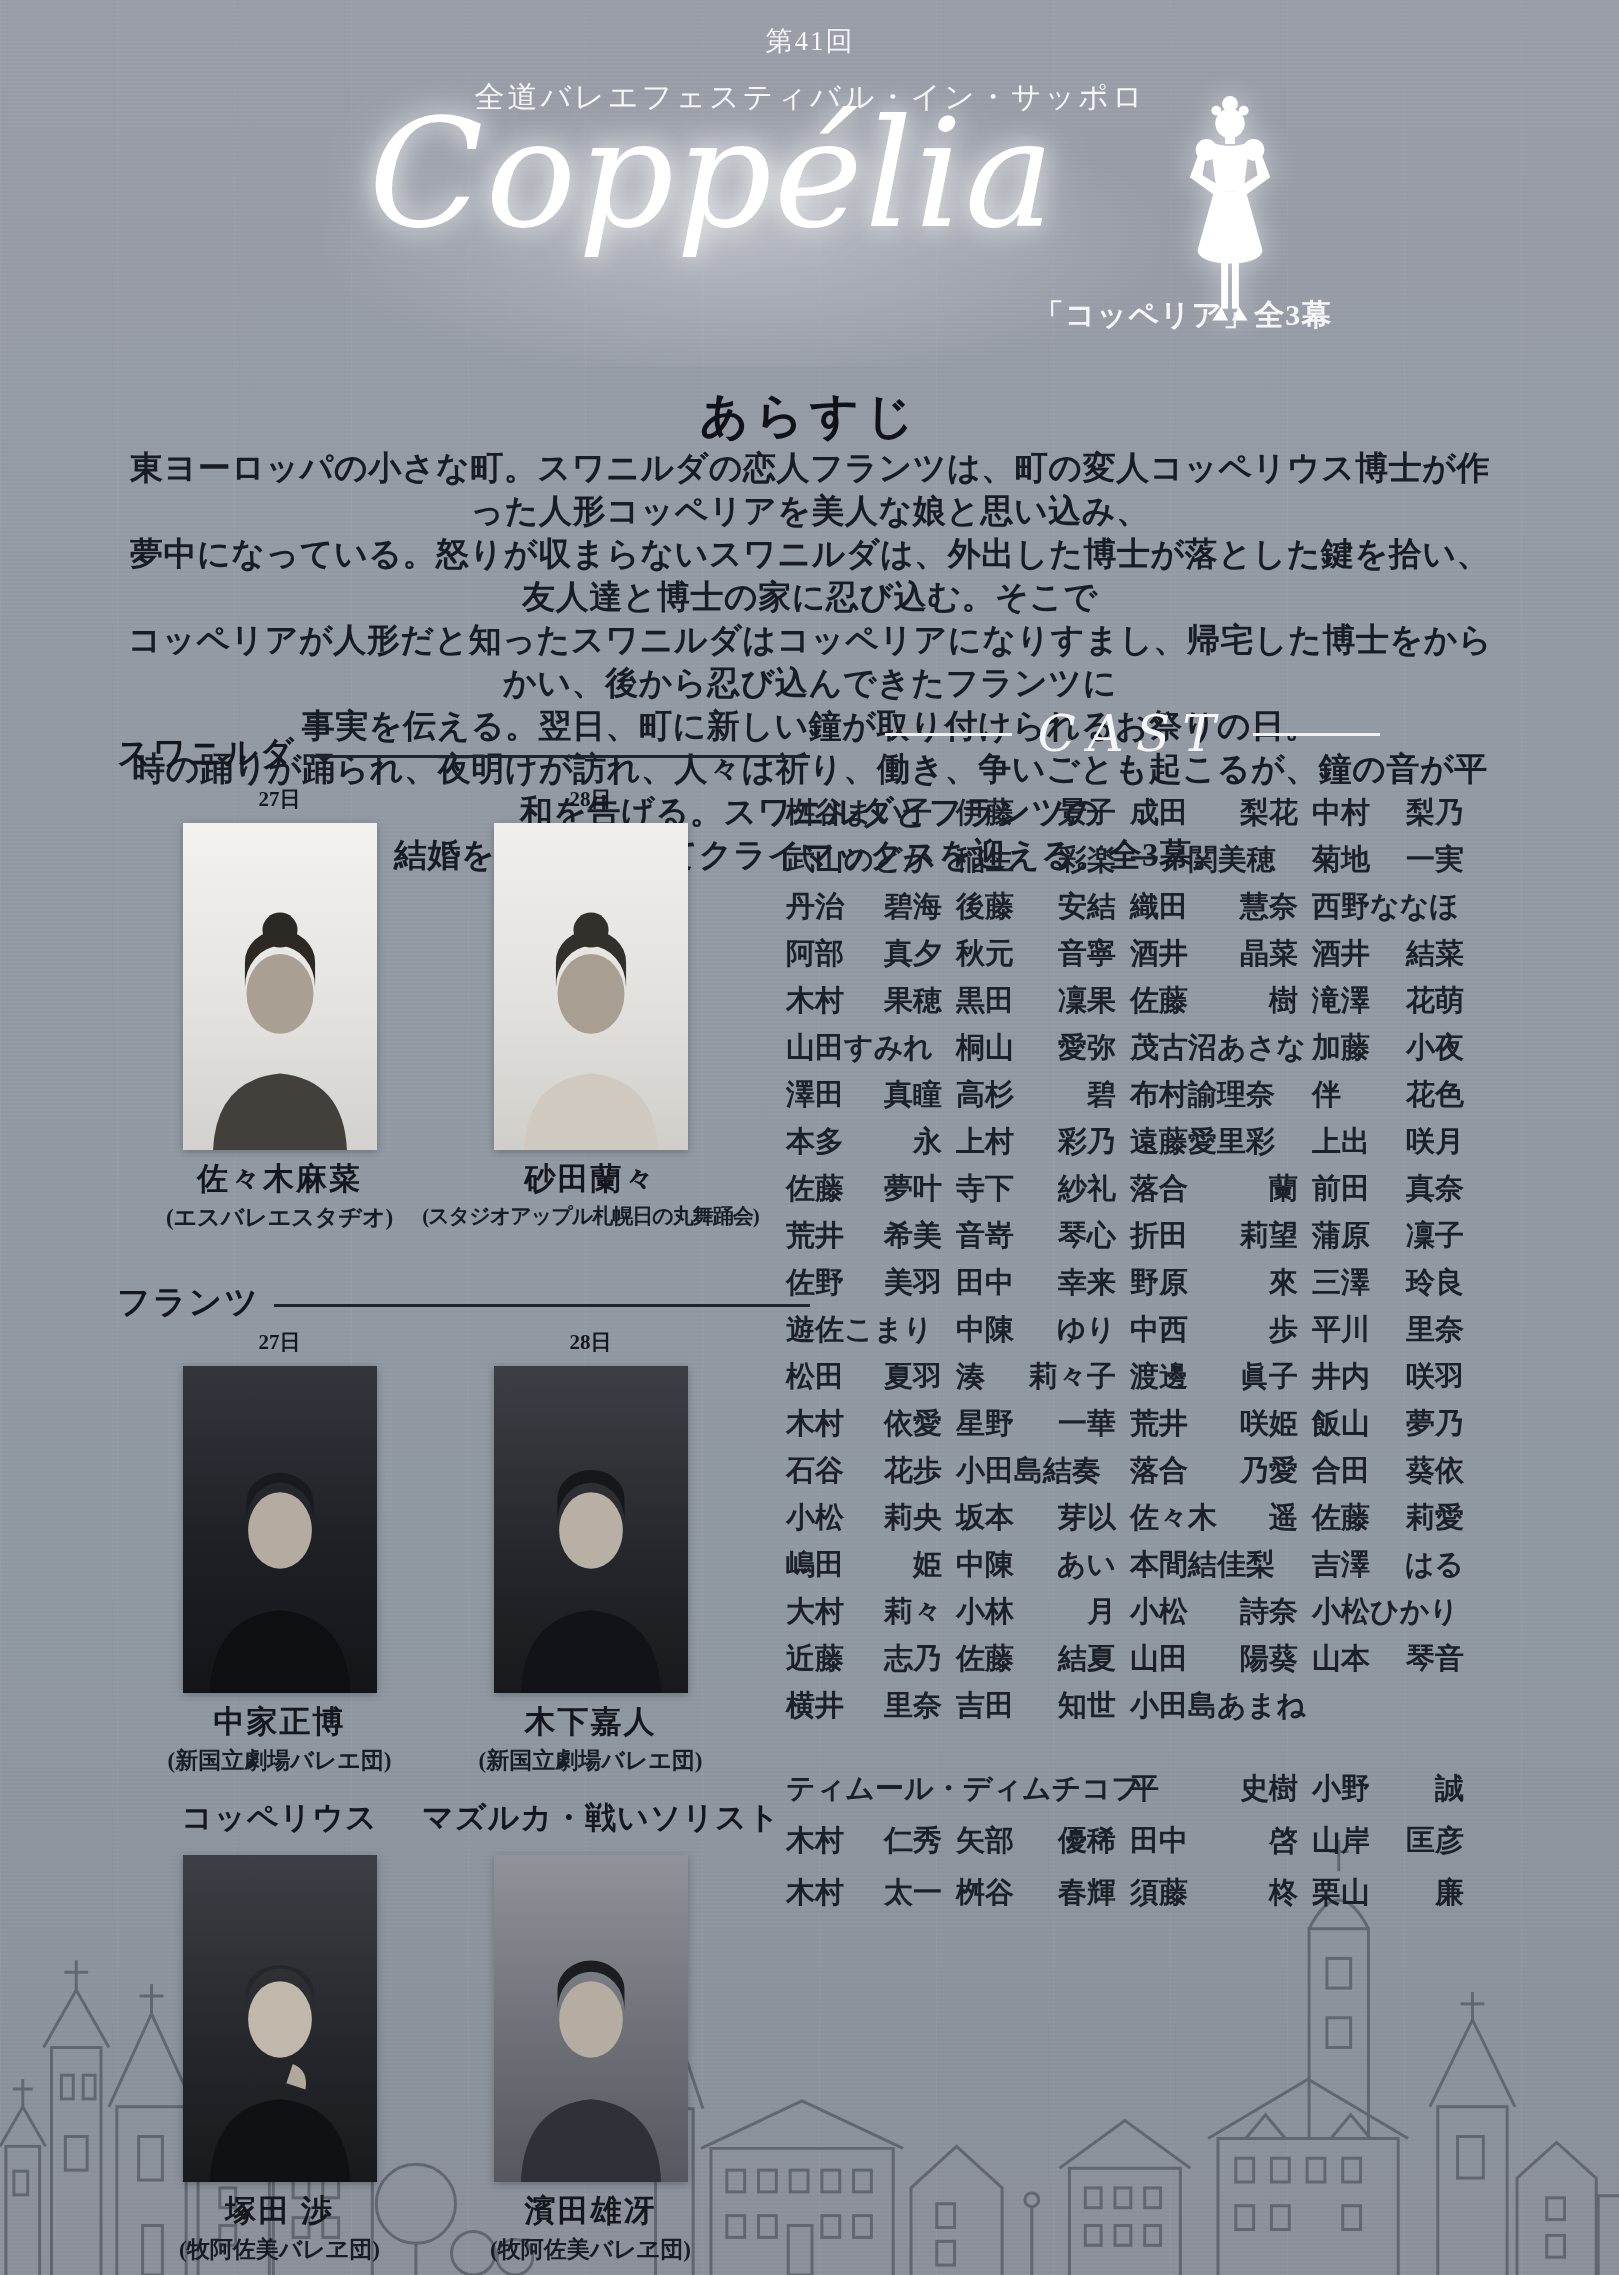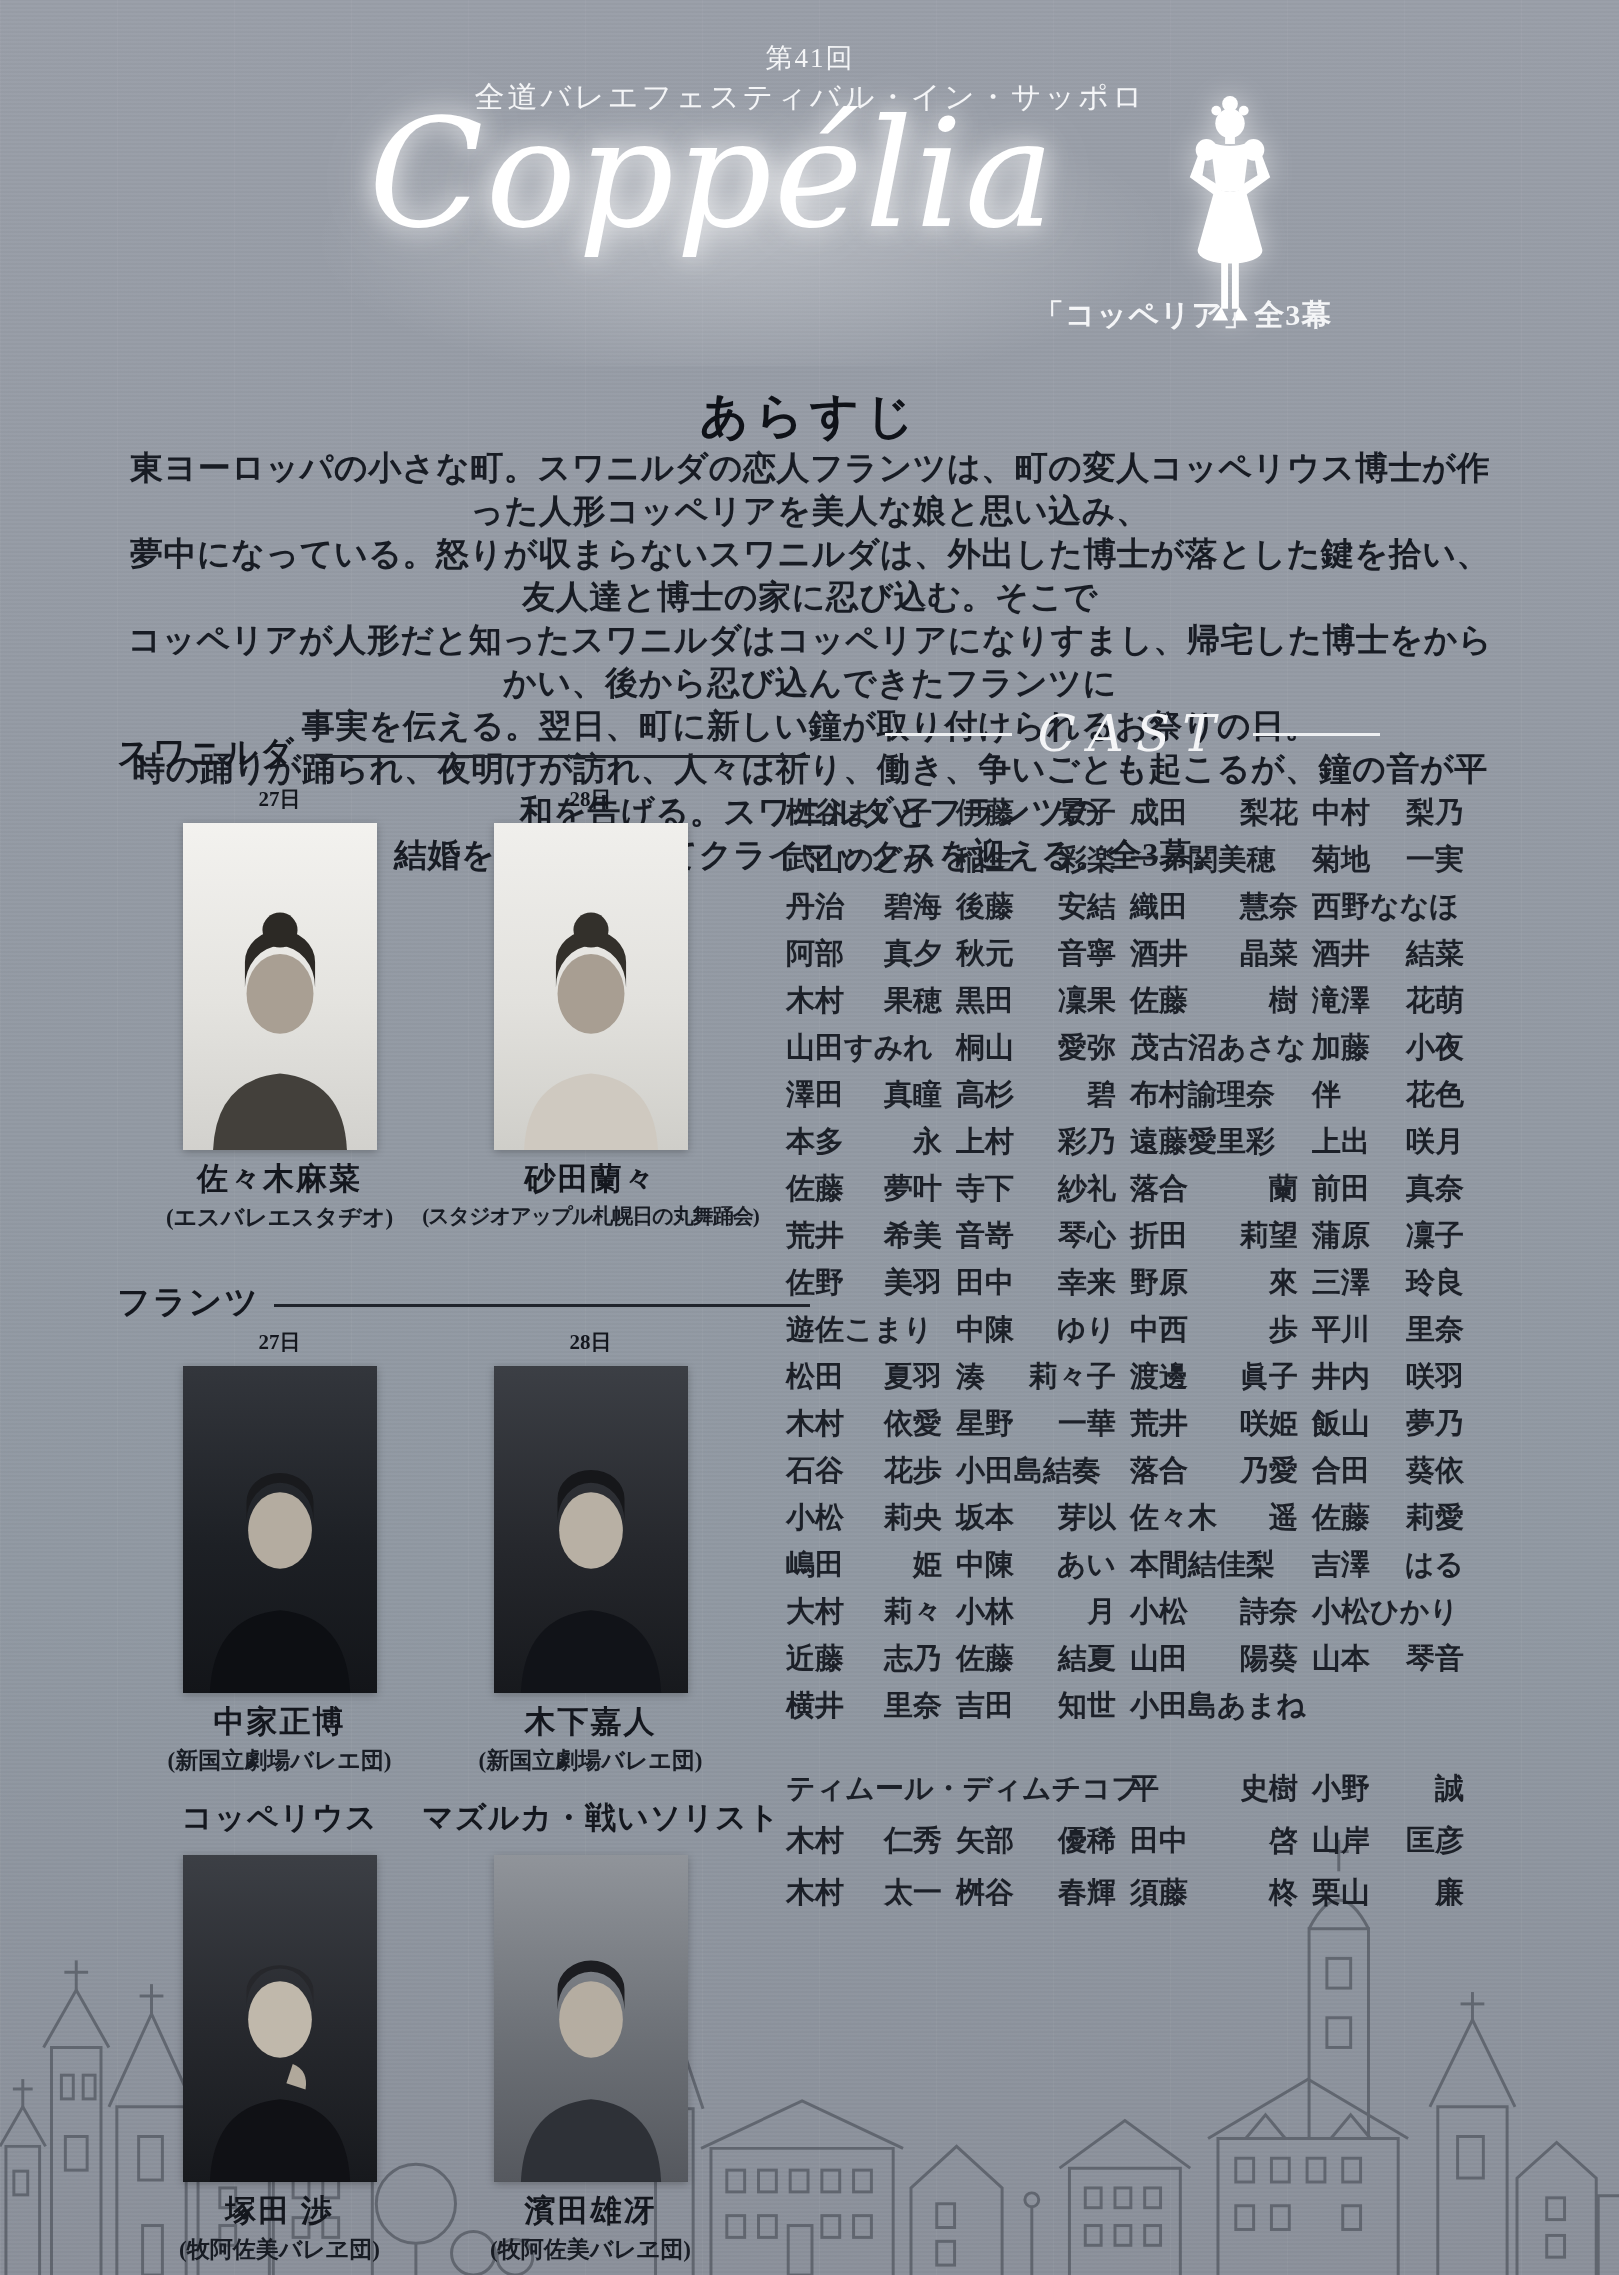--- a/index.html
+++ b/index.html
@@ -6,21 +6,21 @@
   .page{
     position:relative;width:1620px;height:2275px;overflow:hidden;
     background:
       repeating-linear-gradient(90deg, rgba(255,255,255,.035) 0 1px, rgba(0,0,0,0) 1px 117px),
       linear-gradient(180deg,#999ea8 0%, #949aa4 30%, #9098a2 70%, #8b909a 100%);
     font-family:"Liberation Serif","DejaVu Serif",serif;
     color:#20242c;
   }
   .tex{position:absolute;inset:0;background:repeating-linear-gradient(0deg, rgba(255,255,255,.02) 0 2px, rgba(0,0,0,.015) 2px 4px);pointer-events:none;}
   
-  .edition{position:absolute;top:40px;left:0;width:100%;text-align:center;color:#f4f5f7;font-size:27px;letter-spacing:2px;}
+  .edition{position:absolute;top:23px;left:0;width:100%;text-align:center;color:#f4f5f7;font-size:27px;letter-spacing:2px;}
   .festival{position:absolute;top:77px;left:0;width:100%;text-align:center;color:#f4f5f7;font-size:30px;letter-spacing:3px;}
   .title-glow{position:absolute;top:89px;left:297px;width:891px;height:277px;background:radial-gradient(ellipse at 50% 55%, rgba(255,255,255,.28), rgba(255,255,255,0) 68%);}
   .main-title{
     position:absolute;top:87px;left:287px;width:851px;margin:0;text-align:center;
     font-family:"DejaVu Serif","Liberation Serif",serif;font-style:italic;font-weight:400;
     font-size:150px;color:#ffffff;letter-spacing:2px;
     text-shadow:0 0 26px rgba(255,255,255,.85),0 0 59px rgba(255,255,255,.45);
   }
   .subtitle{position:absolute;top:295px;left:1000px;width:366px;text-align:center;color:#f4f5f7;font-size:30px;font-weight:600;letter-spacing:1px;white-space:nowrap;}
   .doll{position:absolute;top:91px;left:1137px;width:186px;height:255px;filter:drop-shadow(0 0 14px rgba(255,255,255,.55));}

